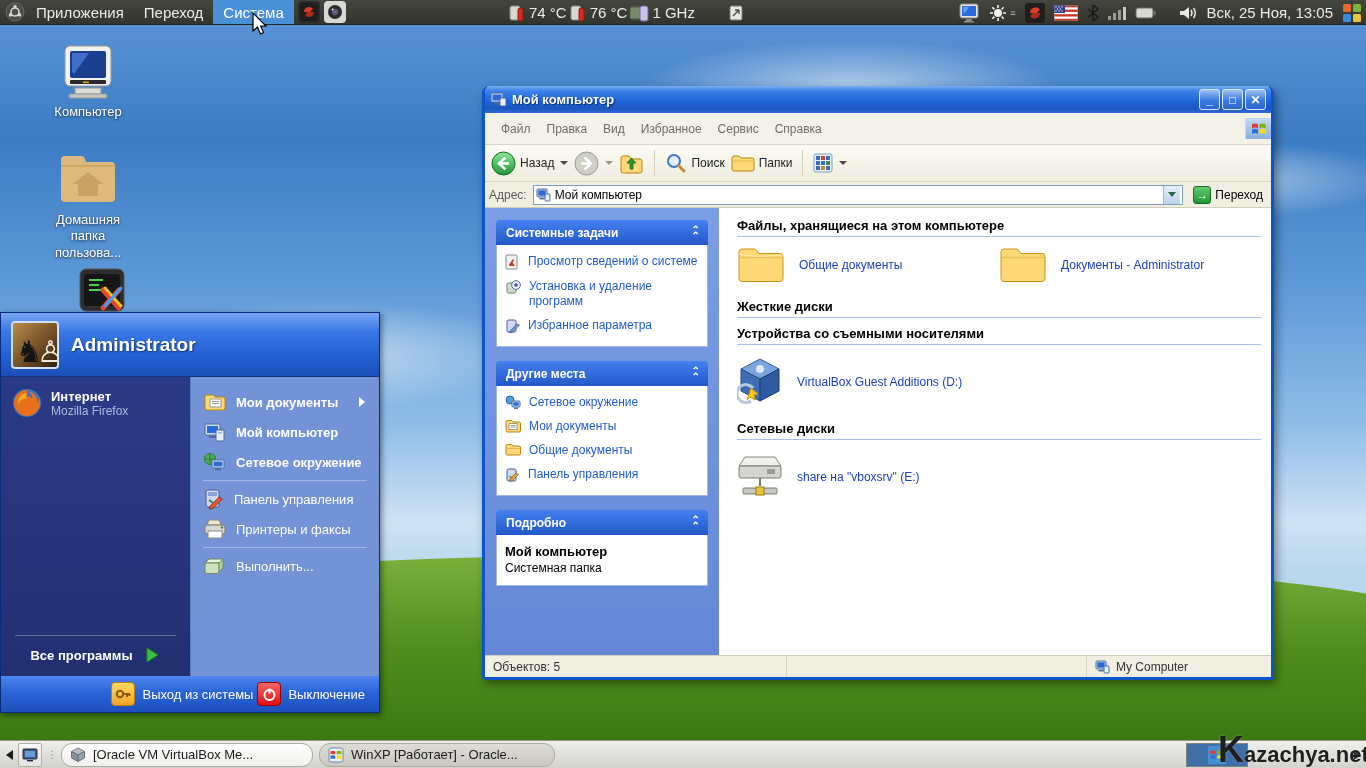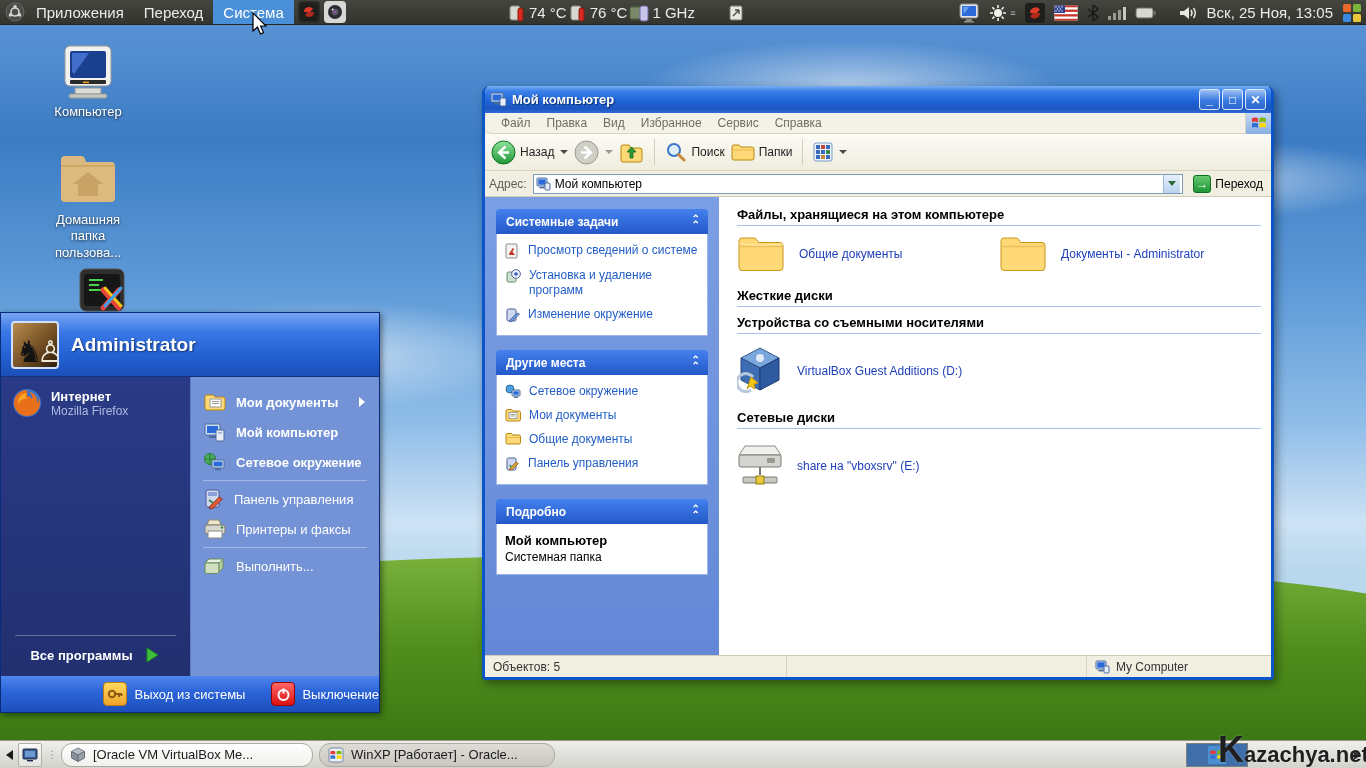--- a/index.html
+++ b/index.html
@@ -47,39 +47,39 @@
   .sm-app-title { color:#fff; font-weight:bold; font-size:13px; }
   .sm-app-sub { color:#aebbdf; font-size:12px; }
   .sm-spacer { flex:1; }
   .sm-allprog { border-top:1px solid rgba(255,255,255,.3); margin:0 14px; padding:10px 0 12px;
                 display:flex; align-items:center; justify-content:center; gap:10px; color:#fff; font-weight:bold; font-size:13px; }
   .sm-ritem { display:flex; align-items:center; gap:9px; padding:4px 6px 4px 12px; color:#fff; font-size:13px; min-height:30px; }
   .sm-ritem.bold { font-weight:bold; }
   .sm-sep { border-top:1px solid rgba(255,255,255,.35); margin:3px 12px; }
   .sm-arrow { margin-left:auto; margin-right:8px; width:0; height:0; border-left:6px solid #fff; border-top:5px solid transparent; border-bottom:5px solid transparent; }
   .sm-foot { height:36px; background:linear-gradient(180deg,#4f86ee 0%,#2b64d8 45%,#1c4fba 100%); border-top:1px solid #17folder;
-             display:flex; align-items:center; justify-content:flex-end; gap:26px; color:#fff; font-size:13px; }
+             display:flex; align-items:center; justify-content:flex-end; gap:4px; padding-right:14px; color:#fff; font-size:13px; }
   .sm-foot .fitem { display:flex; align-items:center; gap:7px; }
   .ico-key { width:24px; height:24px; border-radius:4px; background:linear-gradient(180deg,#ffd95e,#f0a32a); border:1px solid #c07d10;
              display:flex; align-items:center; justify-content:center; }
   .ico-power { width:24px; height:24px; border-radius:4px; background:linear-gradient(180deg,#f66,#d11); border:1px solid #900;
                display:flex; align-items:center; justify-content:center; color:#fff; }
 
   
   .xp-window { position:absolute; left:482px; top:86px; width:792px; height:594px; z-index:20;
                border:3px solid #0c55c8; border-top:none; border-radius:8px 8px 4px 4px; overflow:hidden;
                box-shadow:3px 4px 10px rgba(0,0,0,.4); display:flex; flex-direction:column; background:#ece9d8; }
   .wt { height:27px; background:linear-gradient(180deg,#79aef5 0%,#3c82ea 18%,#1f63d8 55%,#1c56c0 85%,#2f6cd8 100%);
         display:flex; align-items:center; padding:0 5px; color:#fff; }
   .wt-title { font-weight:bold; font-size:13px; margin-left:5px; text-shadow:1px 1px 1px rgba(0,0,0,.5); }
   .wt-btns { margin-left:auto; display:flex; gap:2px; }
   .wt-btn { width:21px; height:21px; border-radius:3px; border:1px solid #dce8fa;
             background:linear-gradient(180deg,#9cc2f7,#3a7ae0 55%,#2b66cc); color:#fff; font-size:12px; font-weight:bold;
             display:flex; align-items:center; justify-content:center; line-height:1; }
-  .wmenu { height:21px; background:#f4f2e8; border-bottom:1px solid #d9d5c2; display:flex; align-items:center; padding-left:8px; gap:0;border-radius:8px; }
+  .wmenu { height:32px; background:#f4f2e8; border-bottom:1px solid #d9d5c2; display:flex; align-items:center; padding-left:8px; gap:0; }
   .wmenu .mi { font-size:12px; color:#6e6e64; padding:0 8px; }
   .wmenu .brand { margin-left:auto; width:26px; height:21px; background:linear-gradient(180deg,#c5d9f5,#89aee0); border-left:1px solid #d9d5c2;
                   display:flex; align-items:center; justify-content:center; }
   .wtool { height:37px; background:linear-gradient(180deg,#fcfbf5,#efedde); border-bottom:1px solid #d9d5c2;
            display:flex; align-items:center; padding:0 6px; gap:6px; font-size:12px; color:#222; }
   .tsep { width:1px; height:26px; background:#d2cfbd; margin:0 4px; }
   .tbtn { display:flex; align-items:center; gap:4px; }
   .drop { width:0; height:0; border-top:4px solid #4a4a44; border-left:4px solid transparent; border-right:4px solid transparent; margin-left:2px; }
   .waddr { height:26px; background:#f1efe2; border-bottom:1px solid #cfccb8; display:flex; align-items:center; padding:0 4px; gap:6px; font-size:12px; }
   .addr-label { color:#5c5c54; }
@@ -498,21 +498,21 @@
                 <circle cx="11" cy="6" r="4.4" fill="#e8eef8" stroke="#5a6a9a"></circle>
                 <path d="M9 6 h4 M11 4 v4" stroke="#3a5ac0" stroke-width="1.3"></path>
               </svg>
             <span class="txt" style="max-width:160px;">Установка и удаление программ</span>
           </div>
           <div class="sitem blue">
             <svg width="15" height="16" viewBox="0 0 15 16">
                 <rect x="2" y="2" width="9" height="12" rx="1.5" fill="#cfd8f0" stroke="#4a5a9a"></rect>
                 <path d="M5 13 l7-7 2.5 1 -7 7 -3 .8 z" fill="#6a9ad8" stroke="#3a4a8a" stroke-width=".7"></path>
               </svg>
-            <span class="txt">Изменение окружение</span>
+            <span class="txt">Избранное параметра</span>
           </div>
         </div>
       </div>
 
       <div class="sbox">
         <div class="sbox-h">
           <span>Другие места</span>
           <span class="chev">⌃<br>⌃</span>
         </div>
         <div class="sbox-b">

